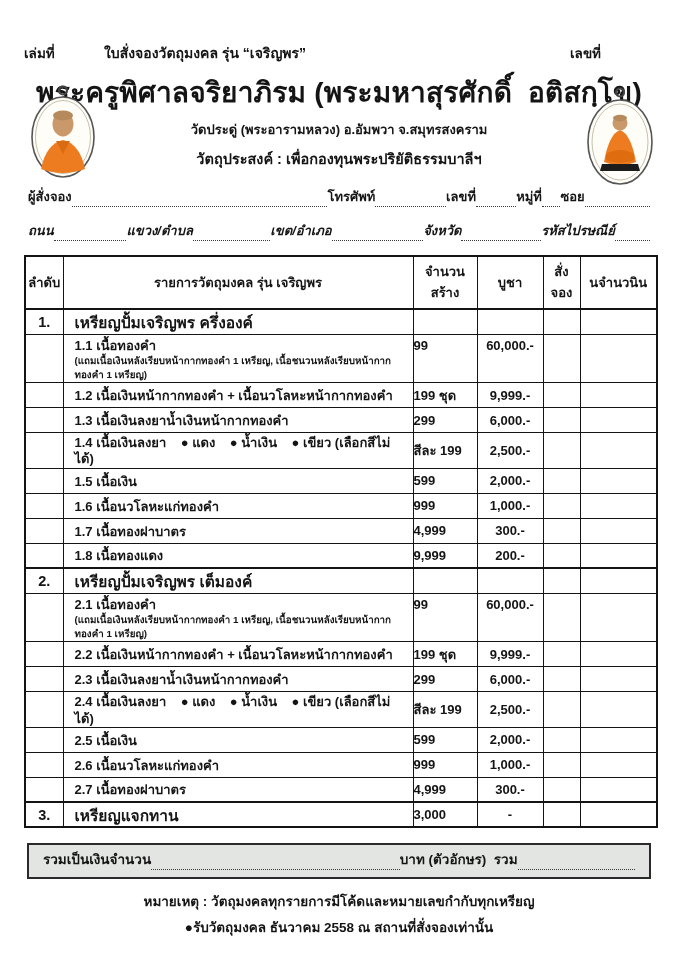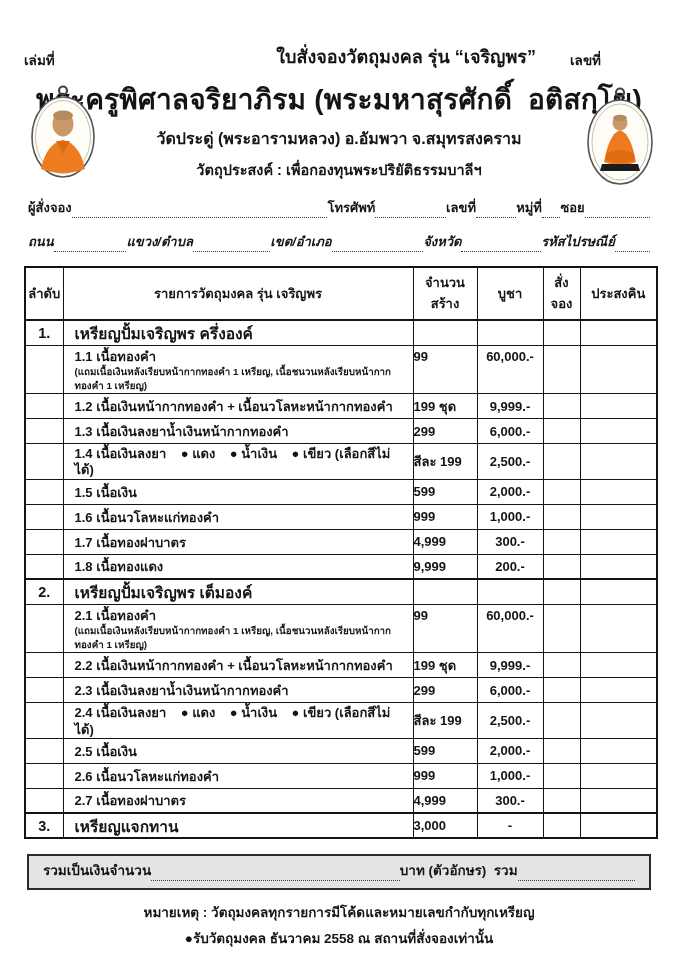--- a/index.html
+++ b/index.html
@@ -7,31 +7,31 @@
   body {
     width:678px; height:960px; background:#ffffff; position:relative;
     font-family:"Liberation Sans", sans-serif; color:#141414; font-weight:700;
     overflow:hidden;
   }
   .page { padding:42px 24px 0 24px; }
 
   
   .toprow { display:flex; align-items:flex-end; font-size:13.5px; }
   .toprow .vol { width:80px; text-align:left; }
-  .toprow .center { flex:1; text-align:right; font-size:18px; white-space:pre-wrap; }
+  .toprow .center { flex:1; text-align:left; font-size:14px; white-space:pre-wrap; }
   .toprow .num { width:118px; text-align:left; padding-left:34px; }
 
   
   .medal { position:absolute; }
   .medal.left { left:26px; top:84px; }
   .medal.right { left:582px; top:86px; }
 
   
   .title { text-align:center; font-size:28px; margin-top:6px; white-space:pre-wrap; letter-spacing:.2px; }
-  .subtitle { text-align:center; font-size:16px; margin-top:5px; }
+  .subtitle { text-align:center; font-size:13px; margin-top:5px; }
   .purpose { text-align:center; font-size:14.5px; margin-top:7px; }
 
   
   .fields { display:flex; align-items:flex-end; margin:0 4px; font-size:13px; }
   .fields.first { margin-top:16px; }
   .fields.second { margin-top:13px;font-style:italic; }
   .lb { white-space:nowrap; }
   .dots { border-bottom:1.6px dotted #3a3a3a; height:15px; flex-grow:1; }
   .r1a{flex-grow:235} .r1b{flex-grow:65} .r1c{flex-grow:37} .r1d{flex-grow:17} .r1e{flex-grow:60}
   .r2a{flex-grow:62} .r2b{flex-grow:66} .r2c{flex-grow:78} .r2d{flex-grow:68} .r2e{flex-grow:30}
@@ -138,21 +138,21 @@
   </div>
 
   <table>
     <thead>
       <tr>
         <th class="c-no">ลำดับ</th>
         <th class="c-name">รายการวัตถุมงคล รุ่น เจริญพร</th>
         <th class="c-qty">จำนวนสร้าง</th>
         <th class="c-price">บูชา</th>
         <th class="c-order">สั่งจอง</th>
-        <th class="c-amount">ประสงคิน</th>
+        <th class="c-amount">นจำนวนิน</th>
       </tr>
     </thead>
     <tbody>
         <tr class="sec">
           <td class="c-no">1.</td>
           <td class="c-name">
             <div class="nm">เหรียญปั้มเจริญพร ครึ่งองค์</div>
           </td>
           <td class="c-qty"></td>
           <td class="c-price"></td>

